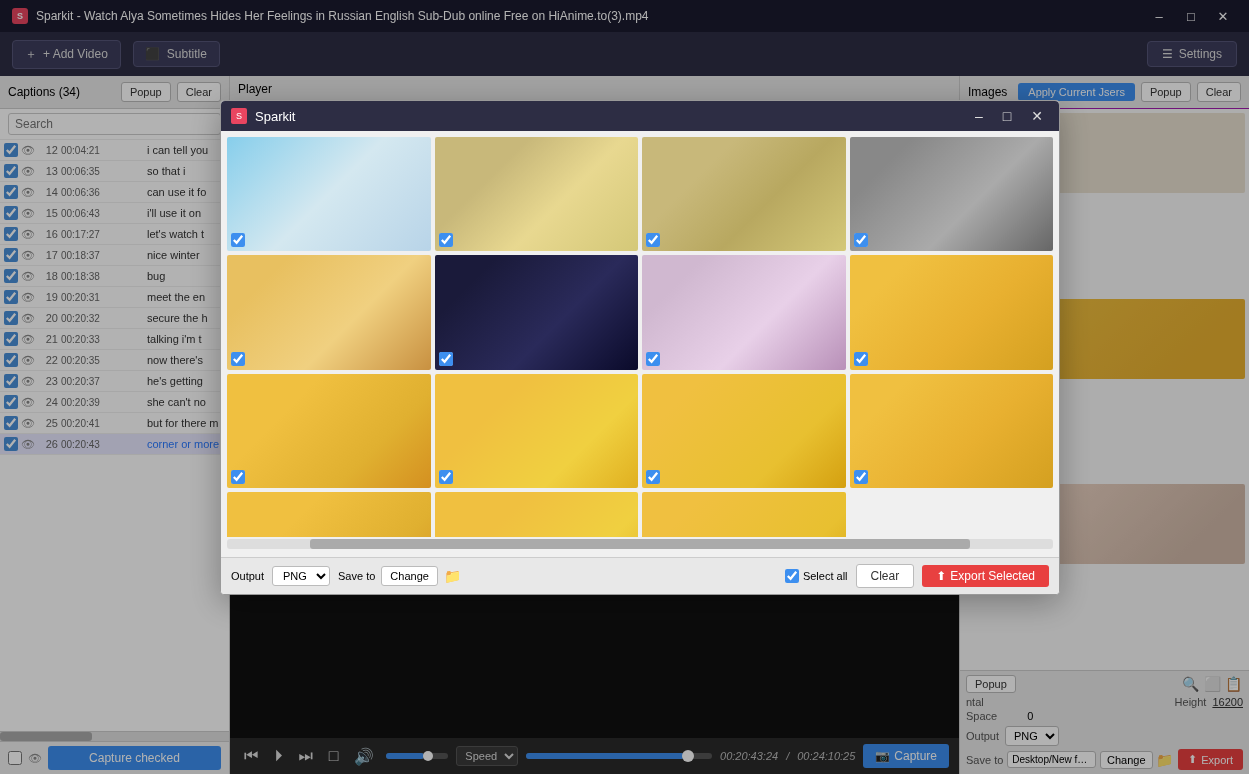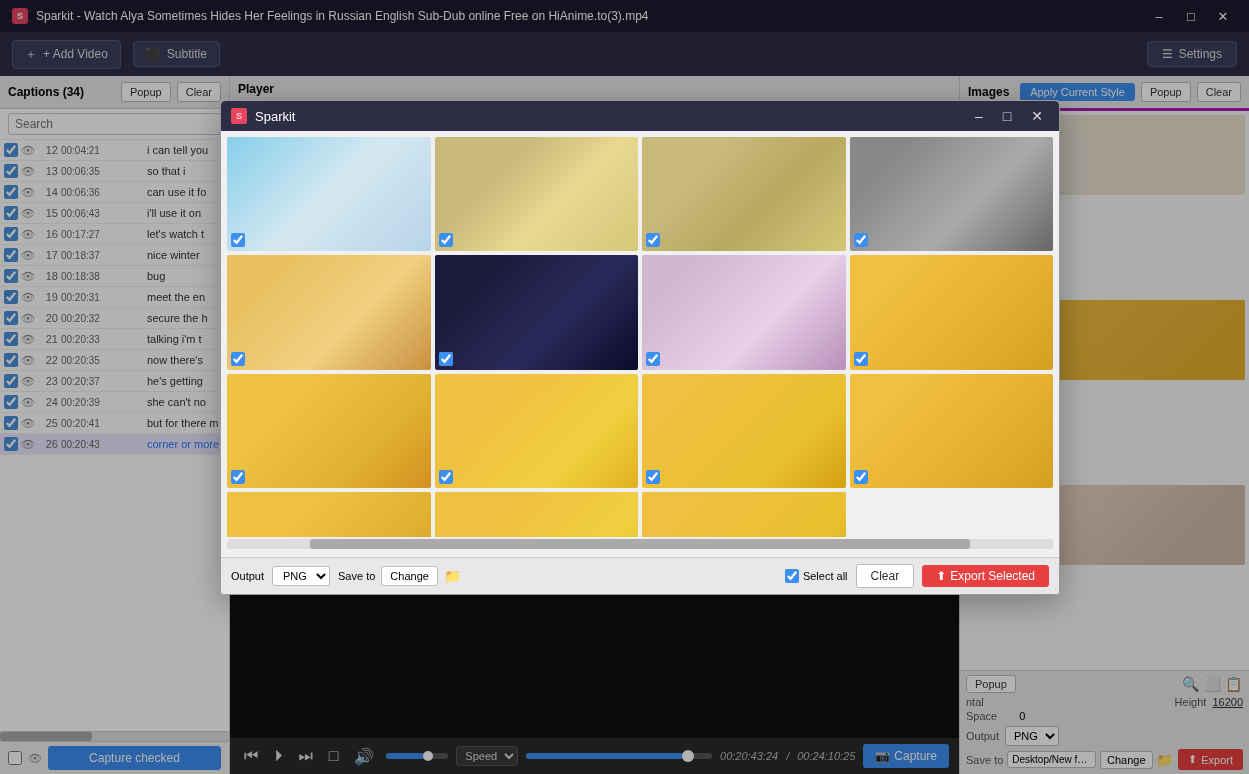--- a/index.html
+++ b/index.html
@@ -61,21 +61,21 @@
       flex-shrink: 0;
     }
     .panel-header {
       background: #e8e8e8;
       padding: 6px 8px;
       display: flex;
       align-items: center;
       gap: 6px;
       border-bottom: 1px solid #ccc;
     }
-    .panel-title { font-weight: 700; font-size: 12px; flex: 1; }
+    .panel-title { font-weight: 400; font-size: 12px; flex: 1; }
     .panel-btn { background: #fff; border: 1px solid #bbb; color: #333; padding: 3px 8px; border-radius: 3px; cursor: pointer; font-size: 11px; }
     .search-bar { padding: 4px 8px; border-bottom: 1px solid #eee; }
     .search-input { width: 100%; border: 1px solid #ccc; border-radius: 3px; padding: 3px 6px; font-size: 12px; }
     .captions-list { flex: 1; overflow-y: auto; }
     .caption-row { display: flex; align-items: center; padding: 3px 4px; border-bottom: 1px solid #f0f0f0; font-size: 11px; gap: 3px; }
     .caption-row.highlighted { background: #e8e8ff; }
     .caption-check { width: 14px; height: 14px; accent-color: #4a90d9; flex-shrink: 0; }
     .caption-eye { color: #888; font-size: 11px; cursor: pointer; flex-shrink: 0; }
     .caption-num { width: 20px; text-align: right; color: #666; flex-shrink: 0; font-size: 11px; }
     .caption-time { width: 55px; color: #666; flex-shrink: 0; font-size: 10px; }
@@ -128,41 +128,41 @@
       display: flex;
       flex-direction: column;
       flex-shrink: 0;
     }
     .images-header {
       background: #e8e8e8;
       padding: 6px 8px;
       display: flex;
       align-items: center;
       gap: 6px;
-      border-bottom: 3px solid #a21caf;
+      border-bottom: 1px solid #a21caf;
     }
     .apply-style-btn { background: #3d8fef; color: #fff; border: none; padding: 3px 10px; border-radius: 3px; cursor: pointer; font-size: 11px; }
     .images-scroll { flex: 1; overflow-y: auto; overflow-x: hidden; background: #f8f8f8; padding: 4px; display: grid; grid-template-columns: 1fr; gap: 4px; }
     .image-thumb { width: 100%; height: 80px; background: #ccc; border-radius: 2px; overflow: hidden; position: relative; }
 
     .images-bottom {
       padding: 4px 6px;
       background: #e8e8e8;
       border-top: 1px solid #ccc;
     }
     .images-bottom-row { display: flex; align-items: center; gap: 4px; margin-bottom: 3px; }
     .bottom-label { font-size: 11px; color: #555; }
     .bottom-spacer { flex: 1; }
     .icon-btn { background: transparent; border: none; cursor: pointer; color: #666; font-size: 14px; }
     .popup-btn-sm { background: #fff; border: 1px solid #bbb; color: #333; padding: 2px 8px; border-radius: 3px; cursor: pointer; font-size: 11px; }
     .height-row { display: flex; align-items: center; gap: 6px; font-size: 11px; }
     .height-label { color: #555; }
     .height-val { font-size: 11px; color: #333; text-decoration: underline; }
     .img-tools { display: flex; gap: 4px; }
-    .space-row { display: flex; align-items: center; gap: 14px; font-size: 11px; margin-top: 2px; }
+    .space-row { display: flex; align-items: center; gap: 22px; font-size: 11px; margin-top: 2px; }
     .output-row { display: flex; align-items: center; gap: 6px; font-size: 11px; margin-top: 4px; }
     .output-select { border: 1px solid #bbb; border-radius: 3px; padding: 2px 4px; font-size: 11px; background: #fff; }
     .saveto-row { display: flex; align-items: center; gap: 4px; font-size: 11px; margin-top: 3px; }
     .saveto-input { border: 1px solid #bbb; border-radius: 3px; padding: 2px 4px; font-size: 10px; background: #fff; flex: 1; min-width: 0; overflow: hidden; text-overflow: ellipsis; white-space: nowrap; }
     .change-btn { background: #fff; border: 1px solid #bbb; padding: 2px 6px; border-radius: 3px; cursor: pointer; font-size: 11px; }
     .export-btn-main { background: #e84040; color: #fff; border: none; padding: 4px 10px; border-radius: 3px; cursor: pointer; font-size: 11px; display: flex; align-items: center; gap: 4px; }
 
     
     .modal-overlay {
       position: fixed;
@@ -450,21 +450,21 @@
       <button class="capture-main-btn">
         <span>📷</span>
         <span>Capture</span>
       </button>
     </div>
   </div>
 
   <div class="images-panel">
     <div class="images-header">
       <span class="panel-title">Images</span>
-      <button class="apply-style-btn">Apply Current Style</button>
+      <button class="apply-style-btn">Apply Current Jsers</button>
       <button class="panel-btn">Popup</button>
       <button class="panel-btn">Clear</button>
     </div>
     <div class="images-scroll" id="images-scroll">
       <div class="image-thumb ri1"></div>
       <div class="image-thumb ri2"></div>
       <div class="image-thumb ri3"></div>
     </div>
     <div class="images-bottom">
       <div class="images-bottom-row">

